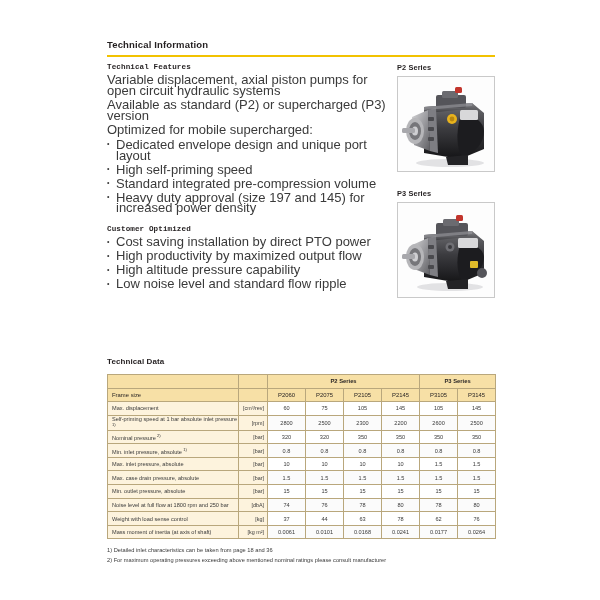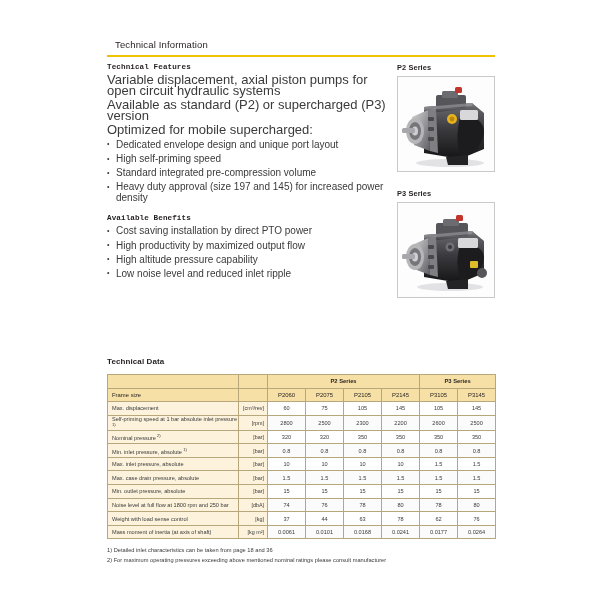--- a/index.html
+++ b/index.html
@@ -26,24 +26,24 @@
   
   .doc-header {
     position: absolute;
     left: 107px;
     top: 28px;
     width: 388px;
     height: 30px;
   }
   .doc-header .left-title {
     position: absolute;
-    left: 8px;
+    left: 0;
     top: 11px;
     font-size: 9.5px;
-    font-weight: normal;
+    font-weight: bold;
     letter-spacing: 0.15px;
   }
   .doc-header .right-title {
     position: absolute;
     left: 202px;
     top: 0px;
     font-size: 8.7px;
     font-weight: bold;
     line-height: 11.5px;
   }
@@ -76,21 +76,21 @@
     margin: 0 0 4px 0;
     color: #3a3a3a;
   }
   .bullets {
     list-style: none;
     margin: 2px 0 0 0;
     padding: 0;
   }
   .bullets li {
     position: relative;
-    font-size: 10px;
+    font-size: 13px;
     line-height: 10.6px;
     padding-left: 9px;
     margin-bottom: 3.5px;
     color: #3a3a3a;
   }
   .bullets li::before {
     content: "\2022";
     position: absolute;
     left: 0;
     top: -0.5px;
@@ -237,26 +237,26 @@
       <p class="para">Optimized for mobile supercharged:</p>
       <ul class="bullets">
         <li>Dedicated envelope design and unique port layout</li>
         <li>High self-priming speed</li>
         <li>Standard integrated pre-compression volume</li>
         <li>Heavy duty approval (size 197 and 145) for increased power density</li>
       </ul>
     </div>
 
     <div class="benefits-block">
-      <div class="section-title">Available Benefits</div>
+      <div class="section-title">Customer Optimized</div>
       <ul class="bullets">
         <li>Cost saving installation by direct PTO power</li>
         <li>High productivity by maximized output flow</li>
         <li>High altitude pressure capability</li>
-        <li>Low noise level and reduced inlet ripple</li>
+        <li>Low noise level and standard flow ripple</li>
       </ul>
     </div>
   </div>
 
   <div class="img-block p2">
     <div class="img-caption">P2 Series</div>
     <div class="photo">
       <svg width="96" height="94" viewBox="0 0 96 94" xmlns="http://www.w3.org/2000/svg">
         <defs>
           <linearGradient id="bodyG" x1="0" y1="0" x2="0" y2="1">

